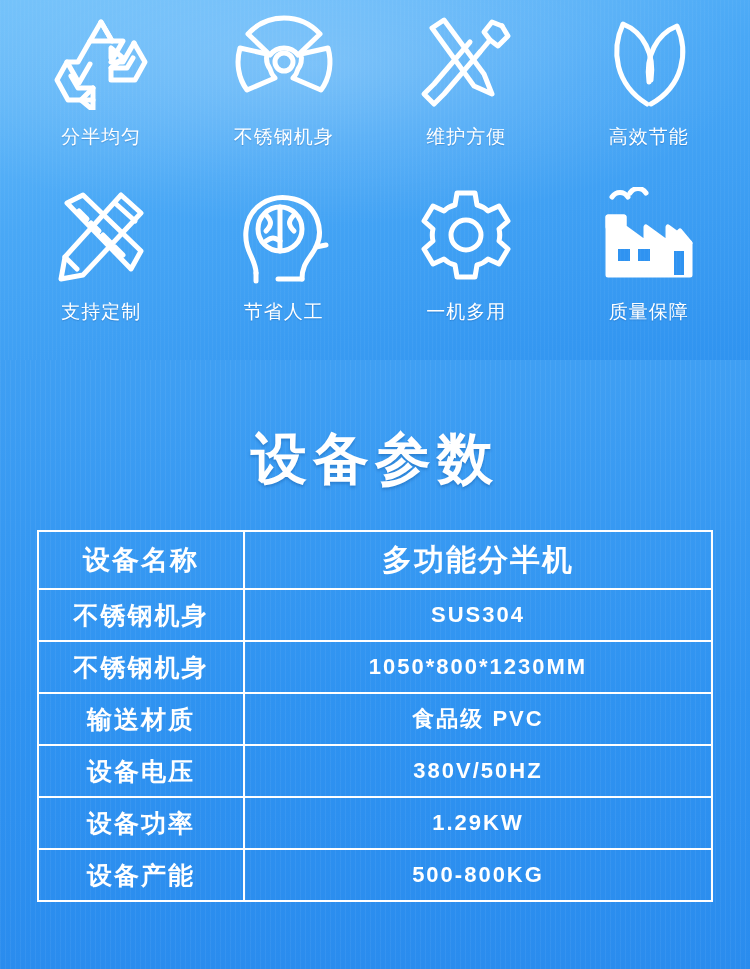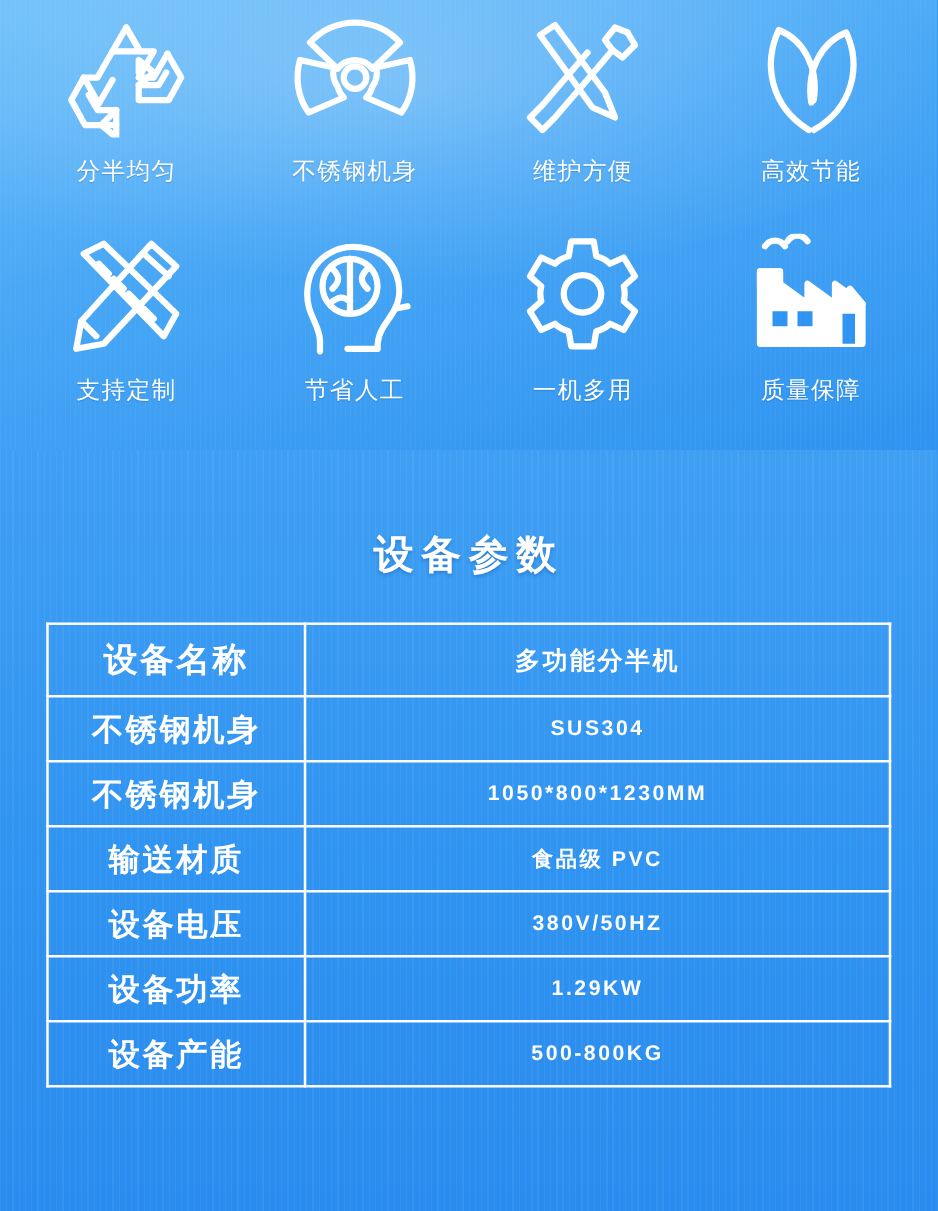--- a/index.html
+++ b/index.html
@@ -73,21 +73,21 @@
     content: "";
     position: absolute;
     inset: 0;
     background: repeating-linear-gradient(90deg, rgba(255,255,255,0.05) 0 1px, rgba(255,255,255,0) 1px 5px);
     pointer-events: none;
   }
   .spec-title {
     position: relative;
     text-align: center;
     color: #ffffff;
-    font-size: 32px;
+    font-size: 56px;
     font-weight: bold;
     letter-spacing: 6px;
     padding-top: 62px;
     text-shadow: 0 2px 3px rgba(0,60,130,0.3);
   }
 
   .spec-table {
     position: relative;
     margin: 32px auto 0 auto;
     width: 676px;
@@ -101,28 +101,28 @@
     text-align: center;
     vertical-align: middle;
     letter-spacing: 2px;
   }
   .spec-table td.label {
     width: 206px;
     font-size: 25px;
     font-weight: bold;
   }
   .spec-table td.value {
-    font-size: 17px;
+    font-size: 22px;
     font-weight: bold;
   }
   .spec-table tr:first-child td.label,
   .spec-table tr:first-child td.value {
     height: 58px;
   }
-  .spec-table tr:first-child td.value { font-size: 20px; }
+  .spec-table tr:first-child td.value { font-size: 30px; }
   .spec-table tr:first-child td.label { font-size: 27px; }
 </style>
 </head>
 <body>
 
 <div class="features-panel">
   <div class="feature-grid">
 
     <div class="feature-cell">
       <div class="feature-icon">

